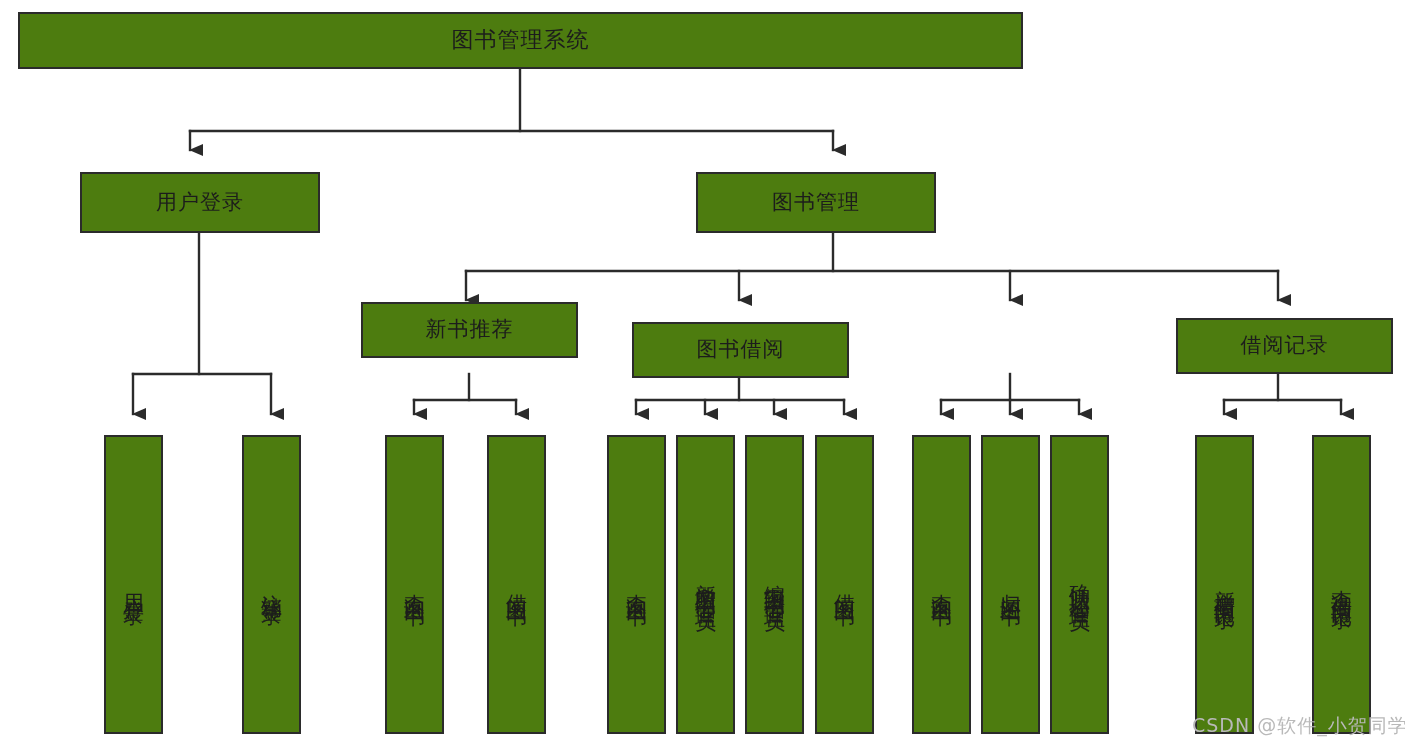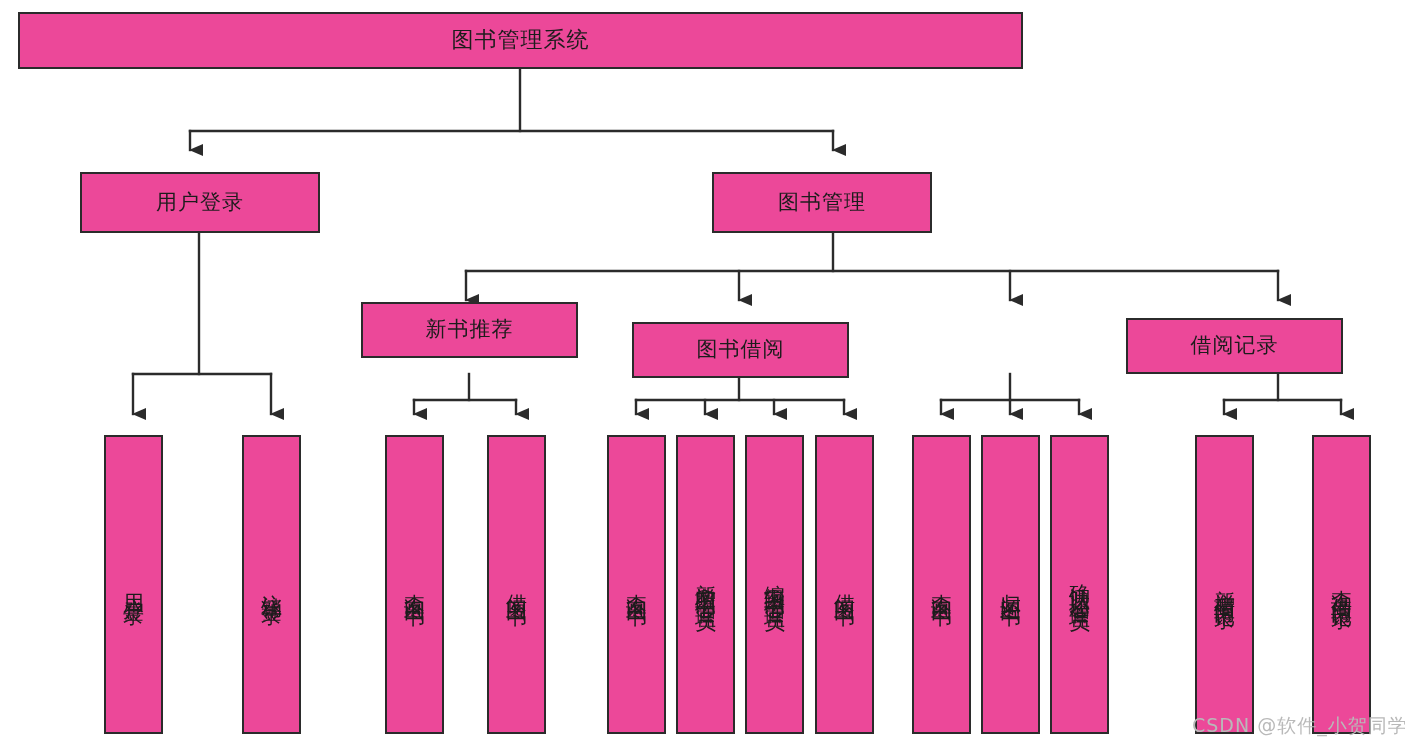--- a/index.html
+++ b/index.html
@@ -23,21 +23,21 @@
     left: 0;
     top: 0;
     width: 1405px;
     height: 747px;
     pointer-events: none;
   }
   .node {
     position: absolute;
     box-sizing: border-box;
     border: 2px solid #2b2b2b;
-    background: #ec4899;
+    background: #4d7c0f;
     display: flex;
     align-items: center;
     justify-content: center;
     color: #1c1c1c;
   }
   .node.horiz {
     font-size: 21px;
     letter-spacing: 1px;
     line-height: 1.2;
   }
@@ -123,34 +123,34 @@
   </svg>
 
   <div class="node root horiz" style="left:18px; top:12px; width:1005px; height:57px;">
     <span>图书管理系统</span>
   </div>
 
   <div class="node horiz" style="left:80px; top:172px; width:240px; height:61px;">
     <span>用户登录</span>
   </div>
 
-  <div class="node horiz" style="left:712px; top:172px; width:220px; height:61px;text-align:right;">
+  <div class="node horiz" style="left:696px; top:172px; width:240px; height:61px;text-align:right;">
     <span>图书管理</span>
   </div>
 
   <div class="node horiz" style="left:361px; top:302px; width:217px; height:56px;">
     <span>新书推荐</span>
   </div>
 
   <div class="node horiz" style="left:632px; top:322px; width:217px; height:56px;">
     <span>图书借阅</span>
   </div>
 
 
-  <div class="node horiz" style="left:1126px; top:318px; width:217px; height:56px;">
+  <div class="node horiz" style="left:1176px; top:318px; width:217px; height:56px;">
     <span>借阅记录</span>
   </div>
 
   <div class="node leaf" style="left:104px; top:435px; width:59px; height:299px;">
     <span class="vtext">用户登录</span>
   </div>
 
   <div class="node leaf" style="left:242px; top:435px; width:59px; height:299px;">
     <span class="vtext">注销登录</span>
   </div>

